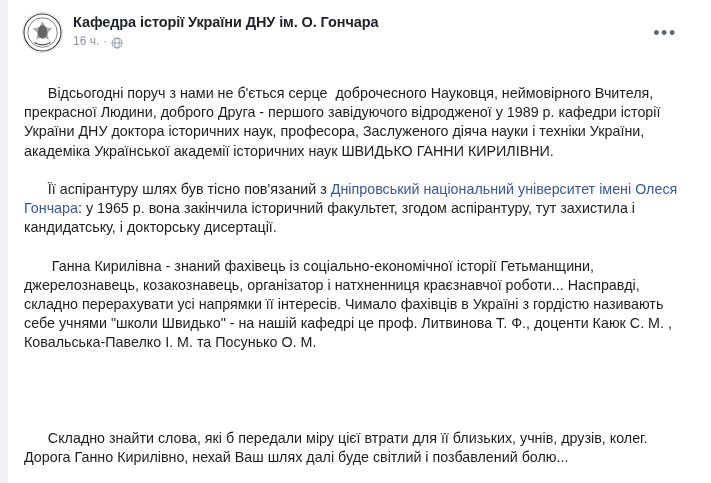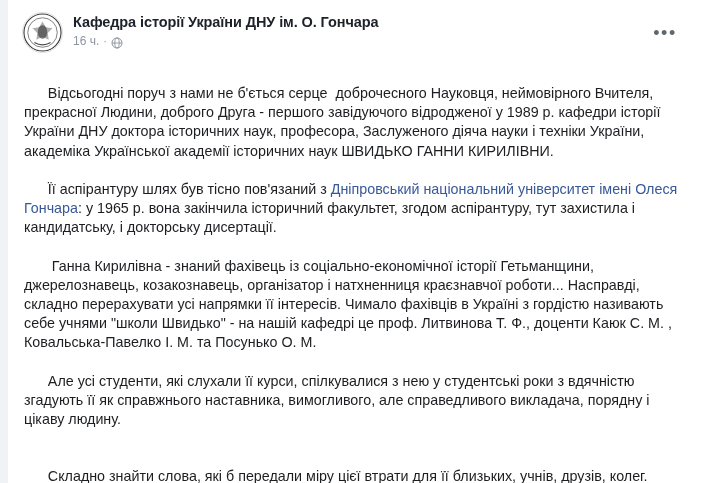--- a/index.html
+++ b/index.html
@@ -159,19 +159,19 @@
         </div>
       </div>
 
       <div class="more-button">•••</div>
     </div>
 
     <div class="post-body">
       <span class="para">Відсьогодні поруч з нами не б'ється серце  доброчесного Науковця, неймовірного Вчителя, прекрасної Людини, доброго Друга - першого завідуючого відродженої у 1989 р. кафедри історії України ДНУ доктора історичних наук, професора, Заслуженого діяча науки і техніки України, академіка Української академії історичних наук ШВИДЬКО ГАННИ КИРИЛІВНИ.</span><br>
       <span class="para">Її аспірантуру шлях був тісно пов'язаний з </span><a class="mention" href="#">Дніпровський національний університет імені Олеся Гончара</a><span class="para">: у 1965 р. вона закінчила історичний факультет, згодом аспірантуру, тут захистила і кандидатську, і докторську дисертації.</span><br>
       <span class="para"> Ганна Кирилівна - знаний фахівець із соціально-економічної історії Гетьманщини, джерелознавець, козакознавець, організатор і натхненниця краєзнавчої роботи... Насправді, складно перерахувати усі напрямки її інтересів. Чимало фахівців в Україні з гордістю називають себе учнями "школи Швидько" - на нашій кафедрі це проф. Литвинова Т. Ф., доценти Каюк С. М. , Ковальська-Павелко І. М. та Посунько О. М.</span><br>
-      <span class="para">Але усі студенти, які слухали її курси, спілкувалися з нею у студентські роки з вдячністю згадують її як справжнього наставника, вимогливого, але справедливого викладача, порядну і цікаву людину.</span><br><br>
+      <br><br>
       <span class="para">Складно знайти слова, які б передали міру цієї втрати для її близьких, учнів, друзів, колег. Дорога Ганно Кирилівно, нехай Ваш шлях далі буде світлий і позбавлений болю...</span><br><br>
       
     </div>
 
   </div>
 </div>
 
 </body></html>

